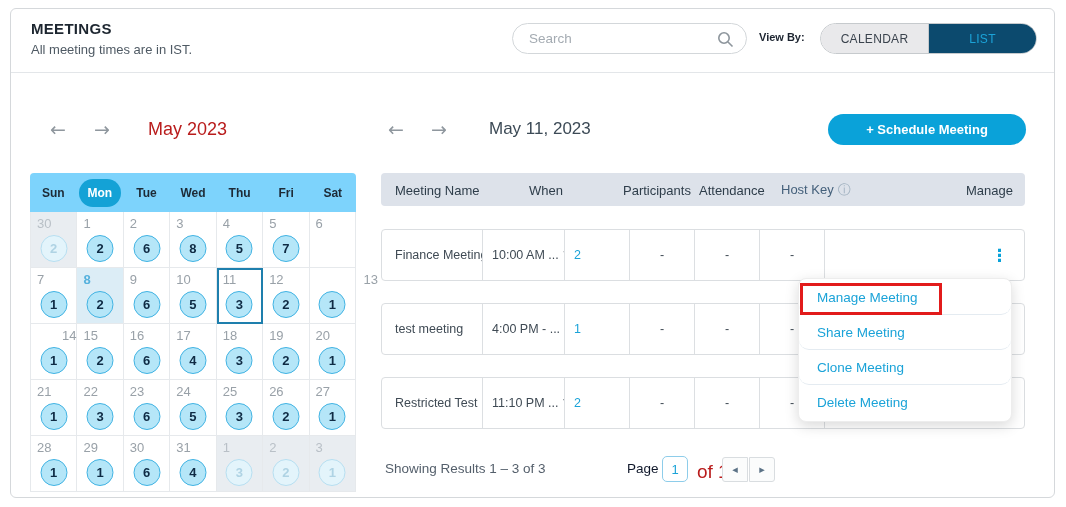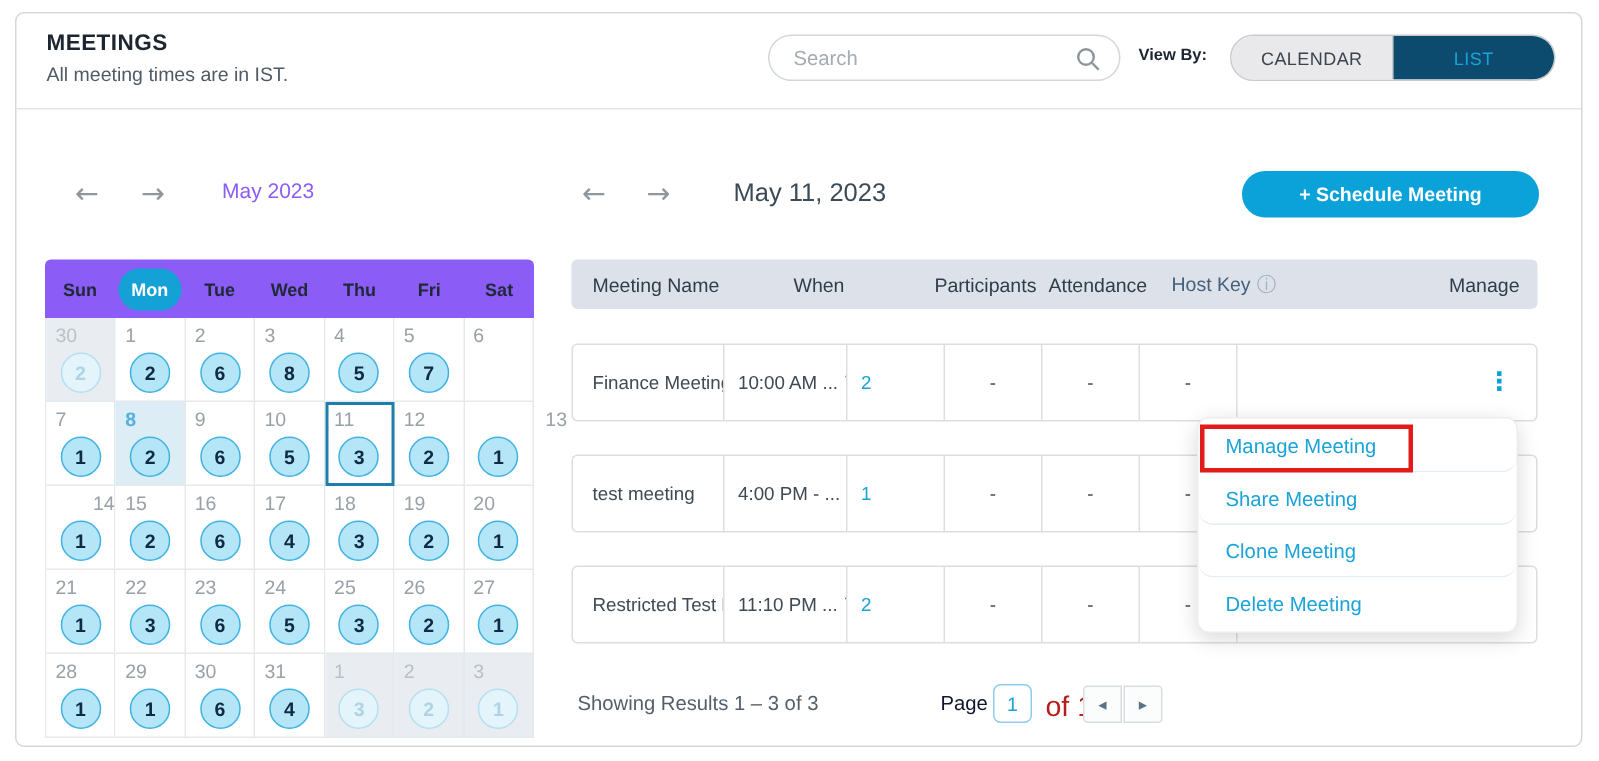--- a/index.html
+++ b/index.html
@@ -27,24 +27,24 @@
   .toggle button { flex:1; border:none; font-size:12px; cursor:pointer;
     font-family:"Liberation Sans", sans-serif; letter-spacing:.3px; }
   .toggle .t-cal { background:#e9e9eb; color:#3a434d; border-right:1px solid #c6cacd; }
   .toggle .t-list { background:#0c4a6e; color:#1ba3d8; }
 
   
   .cal-nav { position:absolute; left:19px; top:104px; width:326px; height:36px; }
   .nav-arrow { background:none; border:none; font-size:19px; color:#8f979e; cursor:pointer;
     position:absolute; top:5px; font-family:"DejaVu Sans", sans-serif; }
   .cal-nav .prev { left:20px; } .cal-nav .next { left:64px; }
-  .month-lbl { position:absolute; left:118px; top:6px; font-size:14px; color:#8b5cf6; }
+  .month-lbl { position:absolute; left:118px; top:6px; font-size:18px; color:#b91c1c; }
 
   .day-row { position:absolute; left:19px; top:164px; width:326px; height:39px;
-    background:#8b5cf6; border-radius:4px 4px 0 0; display:flex; align-items:center; }
+    background:#7dd3fc; border-radius:4px 4px 0 0; display:flex; align-items:center; }
   .day-name { flex:1; text-align:center; font-size:12px; font-weight:bold; color:#1d2a36; }
   .day-name.active span { background:#14a2d6; color:#fff; border-radius:15px; padding:7px 9px; }
 
   .cal-grid { position:absolute; left:19px; top:203px; width:326px; height:280px;
     display:grid; grid-template-columns:repeat(7,1fr); grid-auto-rows:56px;
     border-left:1px solid #e6e9ec; }
   .cal-cell { position:relative; border-right:1px solid #e6e9ec; border-bottom:1px solid #e6e9ec;
     background:#fff; cursor:pointer; }
   .cal-cell .date { position:absolute; left:6px; top:4px; font-size:13px; color:#99a1a8; }
   .cal-cell.out { background:#e9edf1; }

